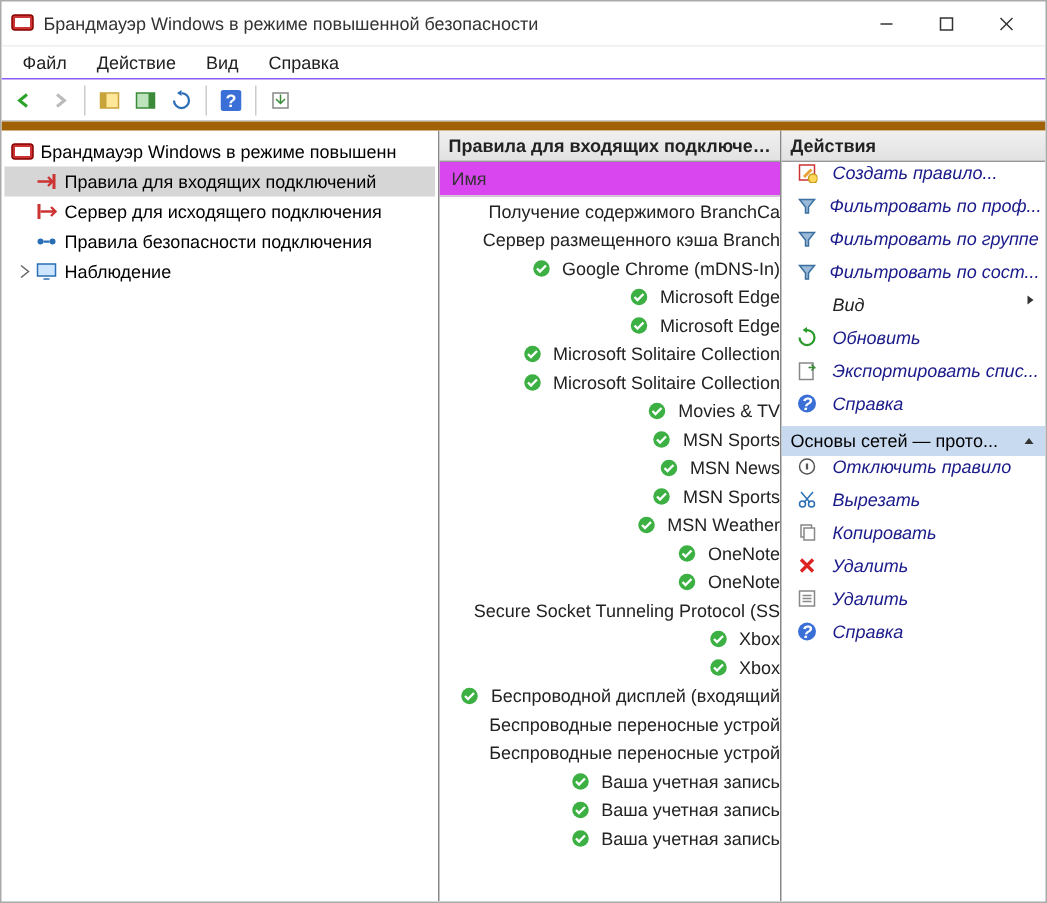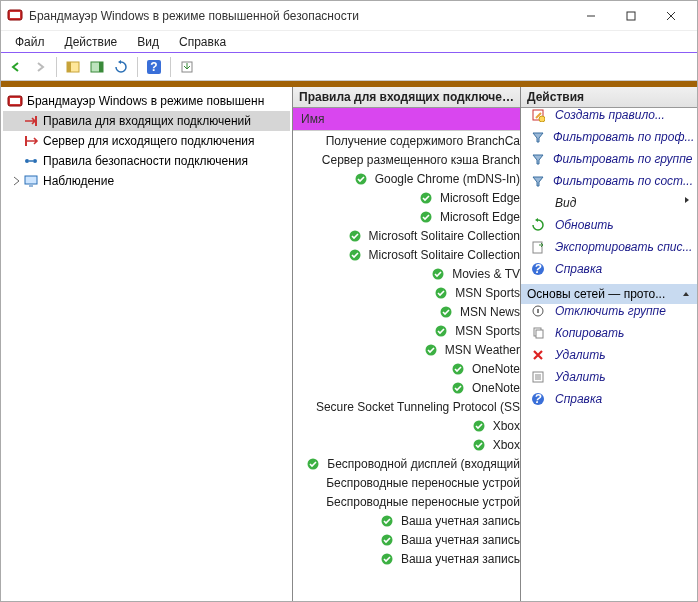--- a/index.html
+++ b/index.html
@@ -453,21 +453,31 @@
             <path d="M2 7 L5 3 L8 7 Z" fill="#333"></path>
           </svg>
       </div>
       <div class="act-item">
         <span class="ico">
             <svg width="14" height="14">
               <circle cx="7" cy="7" r="5" fill="#fff" stroke="#555"></circle>
               <path d="M7 5 L7 9" stroke="#555" stroke-width="1.5"></path>
             </svg>
           </span>
-        <span class="txt">Отключить группе</span>
+        <span class="txt">Отключить правило</span>
+      </div>
+      <div class="act-item">
+        <span class="ico">
+            <svg width="14" height="14">
+              <circle cx="4" cy="10" r="2" fill="none" stroke="#2a6fb5"></circle>
+              <circle cx="10" cy="10" r="2" fill="none" stroke="#2a6fb5"></circle>
+              <path d="M5 9 L11 2 M9 9 L3 2" stroke="#2a6fb5"></path>
+            </svg>
+          </span>
+        <span class="txt">Вырезать</span>
       </div>
       <div class="act-item">
         <span class="ico">
             <svg width="14" height="14">
               <rect x="3" y="2" width="7" height="8" fill="#fff" stroke="#888"></rect>
               <rect x="5" y="4" width="7" height="8" fill="#fff" stroke="#888"></rect>
             </svg>
           </span>
         <span class="txt">Копировать</span>
       </div>

